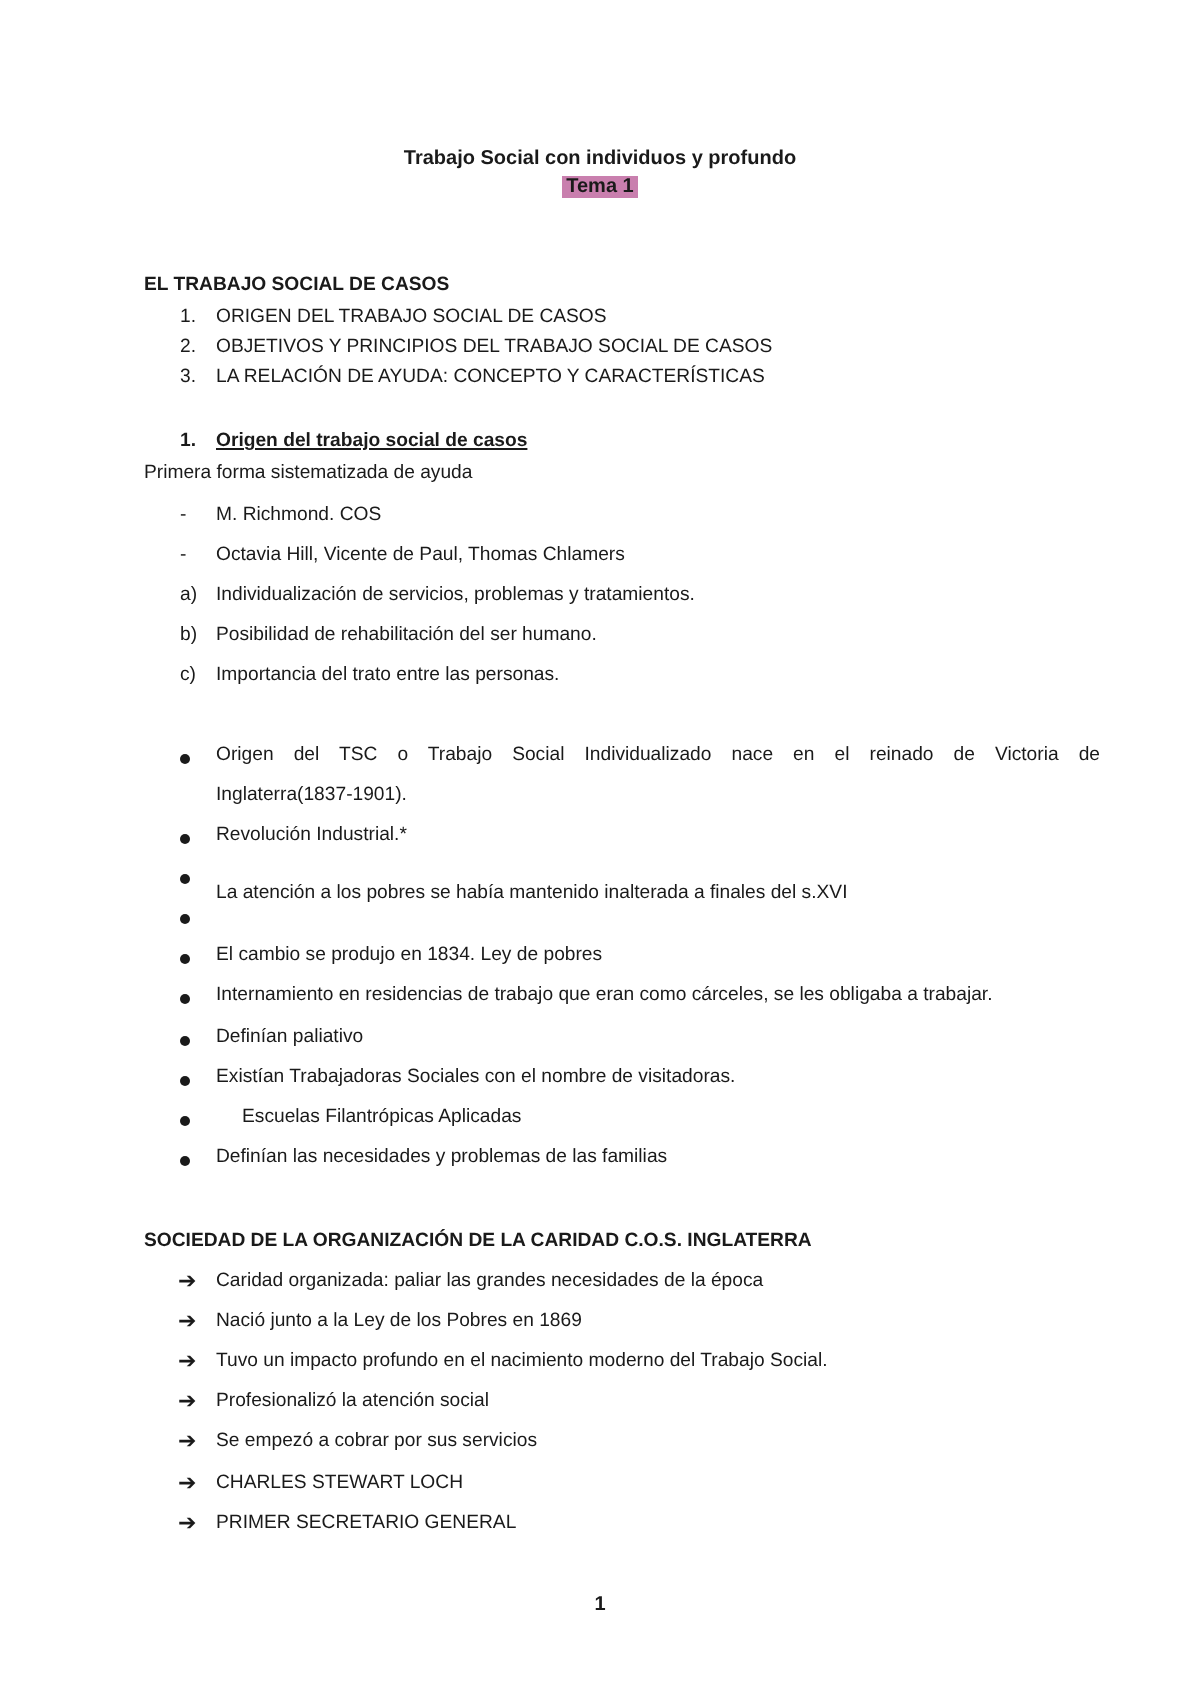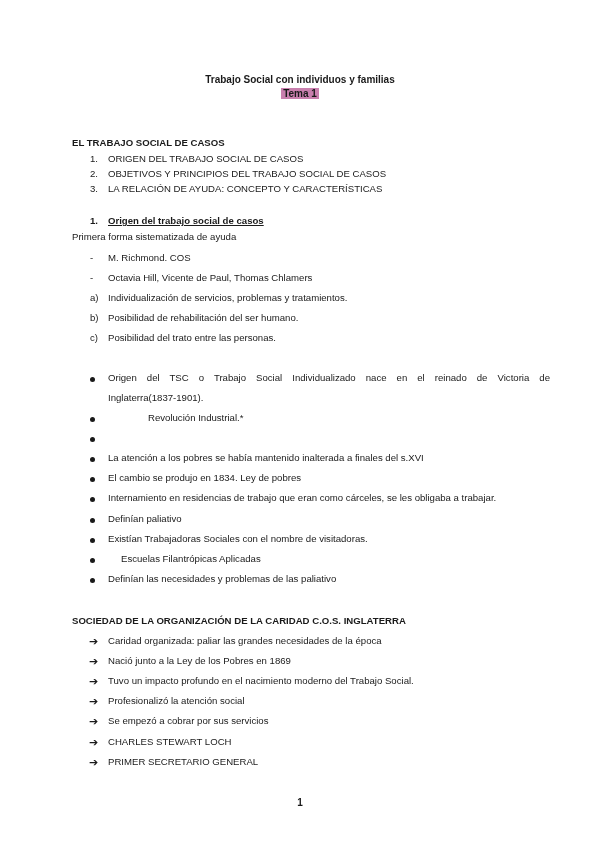--- a/index.html
+++ b/index.html
@@ -17,21 +17,21 @@
   .bullet-dot { display: inline-block; width: 5px; height: 5px; border-radius: 50%; background: #1a1a1a; }
   .justify { white-space: normal; width: 442px; text-align: justify; text-align-last: justify; }
   .arrow { font-size: 11px; font-weight: bold; }
   .pagenum { top: 797px; font-size: 10px; font-weight: bold; }
 </style>
 </head>
 <body>
 
 <div class="page">
 
-  <div class="abs center bold title">Trabajo Social con individuos y familias</div>
+  <div class="abs center bold title">Trabajo Social con individuos y profundo</div>
   <div class="abs center tema-wrap">
     <span class="tema">Tema 1</span>
   </div>
 
   <div class="abs section-head" style="left:72px; top:137px;">EL TRABAJO SOCIAL DE CASOS</div>
 
   <div class="abs" style="left:90px; top:153px;">1.</div>
   <div class="abs" style="left:108px; top:153px;">ORIGEN DEL TRABAJO SOCIAL DE CASOS</div>
   <div class="abs" style="left:90px; top:168px;">2.</div>
   <div class="abs" style="left:108px; top:168px;">OBJETIVOS Y PRINCIPIOS DEL TRABAJO SOCIAL DE CASOS</div>
@@ -45,51 +45,51 @@
   <div class="abs" style="left:90px; top:252px;">-</div>
   <div class="abs" style="left:108px; top:252px;">M. Richmond. COS</div>
   <div class="abs" style="left:90px; top:272px;">-</div>
   <div class="abs" style="left:108px; top:272px;">Octavia Hill, Vicente de Paul, Thomas Chlamers</div>
 
   <div class="abs" style="left:90px; top:292px;">a)</div>
   <div class="abs" style="left:108px; top:292px;">Individualización de servicios, problemas y tratamientos.</div>
   <div class="abs" style="left:90px; top:312px;">b)</div>
   <div class="abs" style="left:108px; top:312px;">Posibilidad de rehabilitación del ser humano.</div>
   <div class="abs" style="left:90px; top:332px;">c)</div>
-  <div class="abs" style="left:108px; top:332px;">Posibilidad del trato entre las personas.</div>
+  <div class="abs" style="left:108px; top:332px;">Importancia del trato entre las personas.</div>
 
   <span class="abs bullet-dot" style="left:90px; top:377px;"></span>
   <div class="abs justify" style="left:108px; top:372px;">Origen del TSC o Trabajo Social Individualizado nace en el reinado de Victoria de</div>
   <div class="abs" style="left:108px; top:392px;">Inglaterra(1837-1901).</div>
 
   <span class="abs bullet-dot" style="left:90px; top:417px;"></span>
-  <div class="abs" style="left:108px; top:412px;margin-left:40px;">Revolución Industrial.*</div>
+  <div class="abs" style="left:108px; top:412px;">Revolución Industrial.*</div>
 
   <span class="abs bullet-dot" style="left:90px; top:437px;"></span>
-  <div class="abs" style="left:108px; top:452px;text-align:right;">La atención a los pobres se había mantenido inalterada a finales del s.XVI</div>
+  <div class="abs" style="left:108px; top:441px;text-align:right;">La atención a los pobres se había mantenido inalterada a finales del s.XVI</div>
 
   <span class="abs bullet-dot" style="left:90px; top:457px;"></span>
 
   <span class="abs bullet-dot" style="left:90px; top:477px;"></span>
   <div class="abs" style="left:108px; top:472px;">El cambio se produjo en 1834. Ley de pobres</div>
 
   <span class="abs bullet-dot" style="left:90px; top:497px;"></span>
   <div class="abs" style="left:108px; top:492px;">Internamiento en residencias de trabajo que eran como cárceles, se les obligaba a trabajar.</div>
 
   <span class="abs bullet-dot" style="left:90px; top:518px;"></span>
   <div class="abs" style="left:108px; top:513px;">Definían paliativo</div>
 
   <span class="abs bullet-dot" style="left:90px; top:538px;"></span>
   <div class="abs" style="left:108px; top:533px;">Existían Trabajadoras Sociales con el nombre de visitadoras.</div>
 
   <span class="abs bullet-dot" style="left:90px; top:558px;"></span>
   <div class="abs" style="left:108px; top:553px;padding-left:13px;">Escuelas Filantrópicas Aplicadas</div>
 
   <span class="abs bullet-dot" style="left:90px; top:578px;"></span>
-  <div class="abs" style="left:108px; top:573px;">Definían las necesidades y problemas de las paliativo</div>
+  <div class="abs" style="left:108px; top:573px;">Definían las necesidades y problemas de las familias</div>
 
   <div class="abs section-head" style="left:72px; top:615px;">SOCIEDAD DE LA ORGANIZACIÓN DE LA CARIDAD C.O.S. INGLATERRA</div>
 
   <div class="abs arrow" style="left:89px; top:635px;">➔</div>
   <div class="abs" style="left:108px; top:635px;">Caridad organizada: paliar las grandes necesidades de la época</div>
 
   <div class="abs arrow" style="left:89px; top:655px;">➔</div>
   <div class="abs" style="left:108px; top:655px;">Nació junto a la Ley de los Pobres en 1869</div>
 
   <div class="abs arrow" style="left:89px; top:675px;">➔</div>

